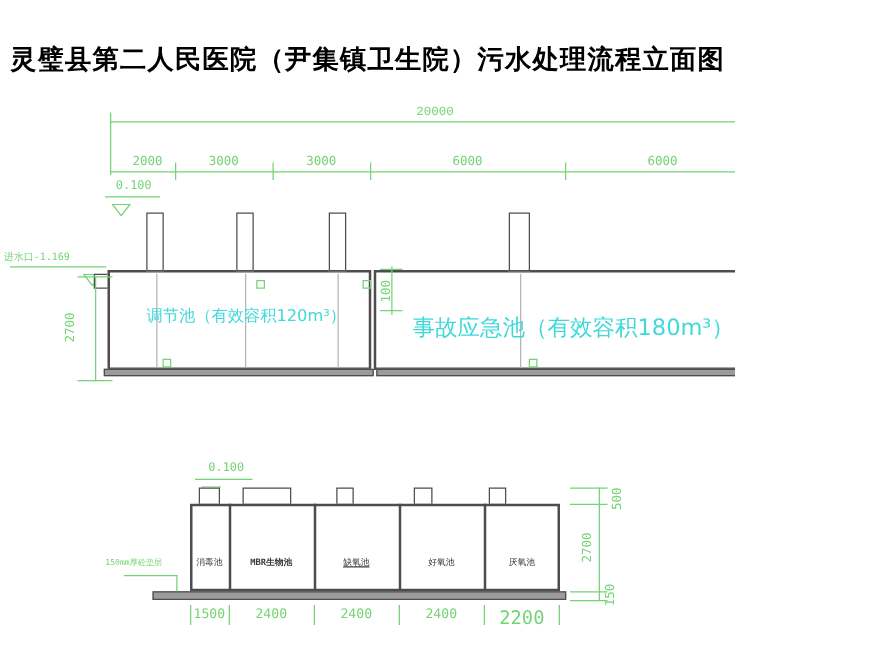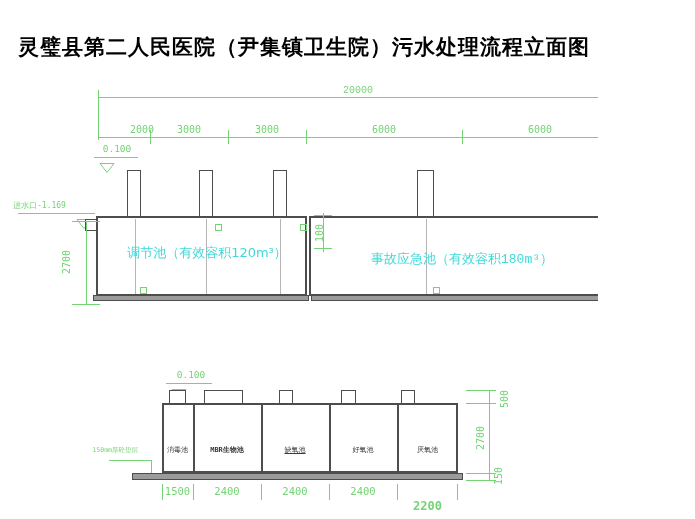--- a/index.html
+++ b/index.html
@@ -1,17 +1,17 @@
 <!DOCTYPE html>
 <html style="--dim-green: #74d374; --label-cyan: #3fd9d9; --wall-dark: #4d4d4d; --wall-light: #b5b5b5; --slab-gray: #9b9b9b;"><head>
 <meta charset="utf-8">
 <style>
   html,body{margin:0;padding:0;background:#fff;}
   .canvas{position:relative;width:588px;height:519px;background:#fff;overflow:hidden;
-          font-family:"DejaVu Sans Mono","Liberation Mono",monospace;margin-left:10px;}
+          font-family:"DejaVu Sans Mono","Liberation Mono",monospace;}
   .title{position:absolute;left:0;top:33px;width:100%;text-align:center;
          font-family:"Liberation Serif","DejaVu Serif",serif;font-size:21px;
          font-weight:bold;color:#000;letter-spacing:1px;white-space:nowrap;}
   
   .g{position:absolute;background:var(--dim-green);}
   .h{height:1px;} .v{width:1px;}
   .gt{position:absolute;color:var(--dim-green);font-size:10px;line-height:1.1;
       text-align:center;white-space:nowrap;}
   .gtv{transform:rotate(-90deg);}
   .gtri{position:absolute;color:var(--dim-green);}
@@ -39,21 +39,21 @@
     <div class="g h" style="left:88px;top:97px;width:520px;"></div>
     <div class="g v" style="left:88px;top:90px;height:50px;"></div>
     <div class="g v" style="left:607px;top:90px;height:64px;"></div>
     <div class="gt" style="left:88px;top:85px;width:520px;font-family:Liberation Mono, monospace;">20000</div>
 
     <div class="g h" style="left:88px;top:137px;width:520px;"></div>
     <div class="g v" style="left:140px;top:130px;height:14px;"></div>
     <div class="g v" style="left:218px;top:130px;height:14px;"></div>
     <div class="g v" style="left:296px;top:130px;height:14px;"></div>
     <div class="g v" style="left:452px;top:130px;height:14px;"></div>
-    <div class="gt" style="left:106px;top:124px;width:52px;">2000</div>
+    <div class="gt" style="left:92px;top:124px;width:52px;">2000</div>
     <div class="gt" style="left:140px;top:124px;width:78px;">3000</div>
     <div class="gt" style="left:218px;top:124px;width:78px;">3000</div>
     <div class="gt" style="left:296px;top:124px;width:156px;">6000</div>
     <div class="gt" style="left:452px;top:124px;width:156px;">6000</div>
 
     <div class="gt" style="left:84px;top:144px;width:46px;font-size:9.5px;">0.100</div>
     <div class="g h" style="left:84px;top:157px;width:44px;"></div>
     <span class="gtri" style="left:89px;top:158px;">
       <svg width="16" height="10" viewBox="0 0 16 10">
           <path d="M1 0.5 L15 0.5 L8 9.5 Z" fill="#ffffff" stroke="currentColor"></path>
@@ -96,21 +96,21 @@
     <div class="g h" style="left:62px;top:221px;width:28px;"></div>
     <div class="g h" style="left:62px;top:304px;width:28px;"></div>
     <div class="gt gtv" style="left:27px;top:256px;width:60px;height:12px;">2700</div>
 
     <div class="g v" style="left:313px;top:213px;height:39px;"></div>
     <div class="g h" style="left:304px;top:215px;width:18px;"></div>
     <div class="g h" style="left:304px;top:248px;width:18px;"></div>
     <div class="gt gtv" style="left:290px;top:227px;width:40px;height:12px;">100</div>
 
     <div class="cyan" style="left:92px;top:244px;width:210px;">调节池（有效容积120m³）</div>
-    <div class="cyan" style="left:330px;top:250px;width:244px;font-size:13px;font-family:Liberation Mono, monospace;">事故应急池（有效容积180m³）</div>
+    <div class="cyan" style="left:330px;top:250px;width:244px;font-size:18px;">事故应急池（有效容积180m³）</div>
   </div>
 
   <div>
 
     <div class="gt" style="left:156px;top:370px;width:50px;font-size:9.5px;">0.100</div>
     <div class="g h" style="left:156px;top:383px;width:46px;"></div>
     <span class="gtri" style="left:161px;top:384px;">
       <svg width="16" height="10" viewBox="0 0 16 10">
           <path d="M1 0.5 L15 0.5 L8 9.5 Z" fill="#ffffff" stroke="currentColor"></path>
         </svg>
@@ -129,21 +129,21 @@
     <div class="wl" style="left:387px;top:403px;width:2px;height:70px;"></div>
 
     <div class="chlab" style="left:152px;top:447px;width:31px;">消毒池</div>
     <div class="chlab" style="left:183px;top:447px;width:68px;font-weight:bold;">MBR生物池</div>
     <div class="chlab" style="left:251px;top:447px;width:68px;text-decoration:underline;">缺氧池</div>
     <div class="chlab" style="left:319px;top:447px;width:68px;">好氧池</div>
     <div class="chlab" style="left:387px;top:447px;width:61px;">厌氧池</div>
 
     <div class="slab" style="left:122px;top:473px;width:331px;height:7px;"></div>
 
-    <div class="gt" style="left:66px;top:447px;width:62px;font-size:6.5px;text-align:right;">150mm厚砼垫层</div>
+    <div class="gt" style="left:76px;top:447px;width:62px;font-size:6.5px;">150mm厚砼垫层</div>
     <div class="g h" style="left:99px;top:460px;width:43px;"></div>
     <div class="g v" style="left:141px;top:460px;height:13px;"></div>
 
     <div class="g h" style="left:456px;top:390px;width:30px;"></div>
     <div class="g h" style="left:456px;top:403px;width:30px;"></div>
     <div class="g h" style="left:456px;top:473px;width:30px;"></div>
     <div class="g h" style="left:456px;top:480px;width:30px;"></div>
     <div class="g v" style="left:479px;top:390px;height:91px;"></div>
     <div class="gt gtv" style="left:475px;top:393px;width:40px;height:12px;">500</div>
     <div class="gt gtv" style="left:441px;top:432px;width:60px;height:12px;">2700</div>
@@ -152,16 +152,16 @@
     <div class="g v" style="left:152px;top:484px;height:16px;"></div>
     <div class="g v" style="left:183px;top:484px;height:16px;"></div>
     <div class="g v" style="left:251px;top:484px;height:16px;"></div>
     <div class="g v" style="left:319px;top:484px;height:16px;"></div>
     <div class="g v" style="left:387px;top:484px;height:16px;"></div>
     <div class="g v" style="left:447px;top:484px;height:16px;"></div>
     <div class="gt" style="left:152px;top:486px;width:31px;font-size:10.5px;">1500</div>
     <div class="gt" style="left:183px;top:486px;width:68px;font-size:10.5px;">2400</div>
     <div class="gt" style="left:251px;top:486px;width:68px;font-size:10.5px;">2400</div>
     <div class="gt" style="left:319px;top:486px;width:68px;font-size:10.5px;">2400</div>
-    <div class="gt" style="left:387px;top:500px;width:61px;font-size:12px;font-weight:bold;">2200</div>
+    <div class="gt" style="left:387px;top:486px;width:61px;font-size:15px;">2200</div>
   </div>
 
 </div>
 
 </body></html>

